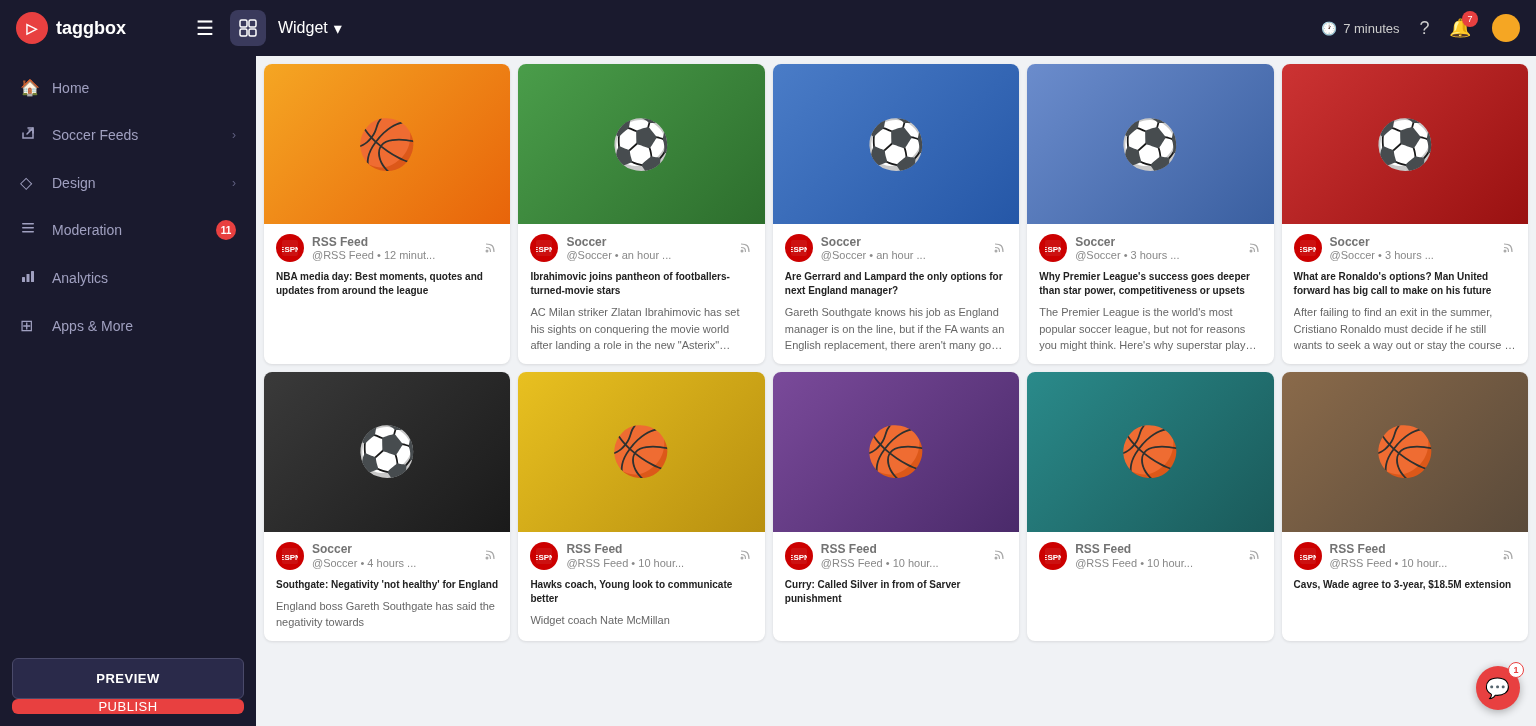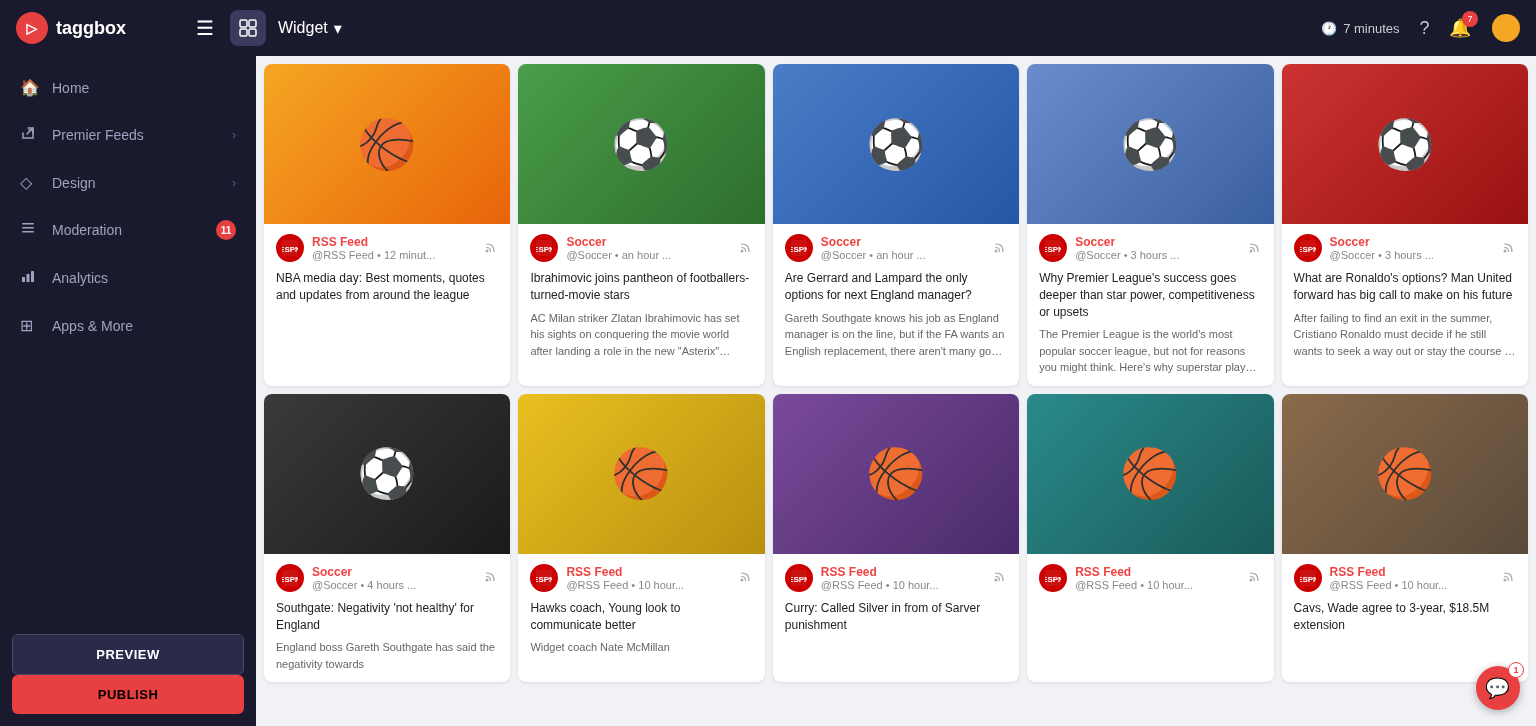--- a/index.html
+++ b/index.html
@@ -177,26 +177,25 @@
       padding: 12px;
       border-radius: 6px;
       font-size: 13px;
       font-weight: 700;
       cursor: pointer;
       text-align: center;
       letter-spacing: 0.5px;
     }
     .publish-btn {
       background: #e84040;
-      color: #000000;
+      color: #ffffff;
       border: none;
-      padding: 12px;
       border-radius: 6px;
       font-size: 13px;
-      font-weight: 700;
+      font-weight: 400;
       cursor: pointer;
       text-align: center;
       letter-spacing: 0.5px;
     }
 
     
     .main-content {
       flex: 1;
       overflow-y: auto;
       background: #f0f2f5;
@@ -244,34 +243,34 @@
       font-weight: bold;
       flex-shrink: 0;
     }
     .source-info {
       flex: 1;
       min-width: 0;
     }
     .source-name {
       font-size: 12px;
       font-weight: 700;
-      color: #ef4444;
+      color: #737373;
       line-height: 1.2;
     }
     .source-handle {
       font-size: 11px;
       color: #888;
     }
     .source-icon {
       color: #aaa;
       font-size: 14px;
     }
     .card-title {
-      font-size: 12px;
-      font-weight: 400;
+      font-size: 10px;
+      font-weight: 700;
       color: #222;
       line-height: 1.4;
       margin-bottom: 6px;
     }
     .card-desc {
       font-size: 11px;
       color: #666;
       line-height: 1.5;
       display: -webkit-box;
       -webkit-line-clamp: 3;
@@ -379,21 +378,21 @@
       </div>
 
       <div class="nav-item">
         <span class="nav-icon">
           <svg width="16" height="16" viewBox="0 0 16 16" fill="none">
             <path d="M3 8V13h10V5h-4" stroke="#a0a0c0" stroke-width="1.5" stroke-linecap="round"></path>
             <path d="M8 3h5v5" stroke="#a0a0c0" stroke-width="1.5" stroke-linecap="round" stroke-linejoin="round"></path>
             <path d="M13 3L7 9" stroke="#a0a0c0" stroke-width="1.5" stroke-linecap="round"></path>
           </svg>
         </span>
-        <span class="nav-label">Premier Feeds</span>
+        <span class="nav-label">Soccer Feeds</span>
         <span class="nav-arrow">›</span>
       </div>
 
       <div class="nav-item">
         <span class="nav-icon">◇</span>
         <span class="nav-label">Design</span>
         <span class="nav-arrow">›</span>
       </div>
 
       <div class="nav-item">

